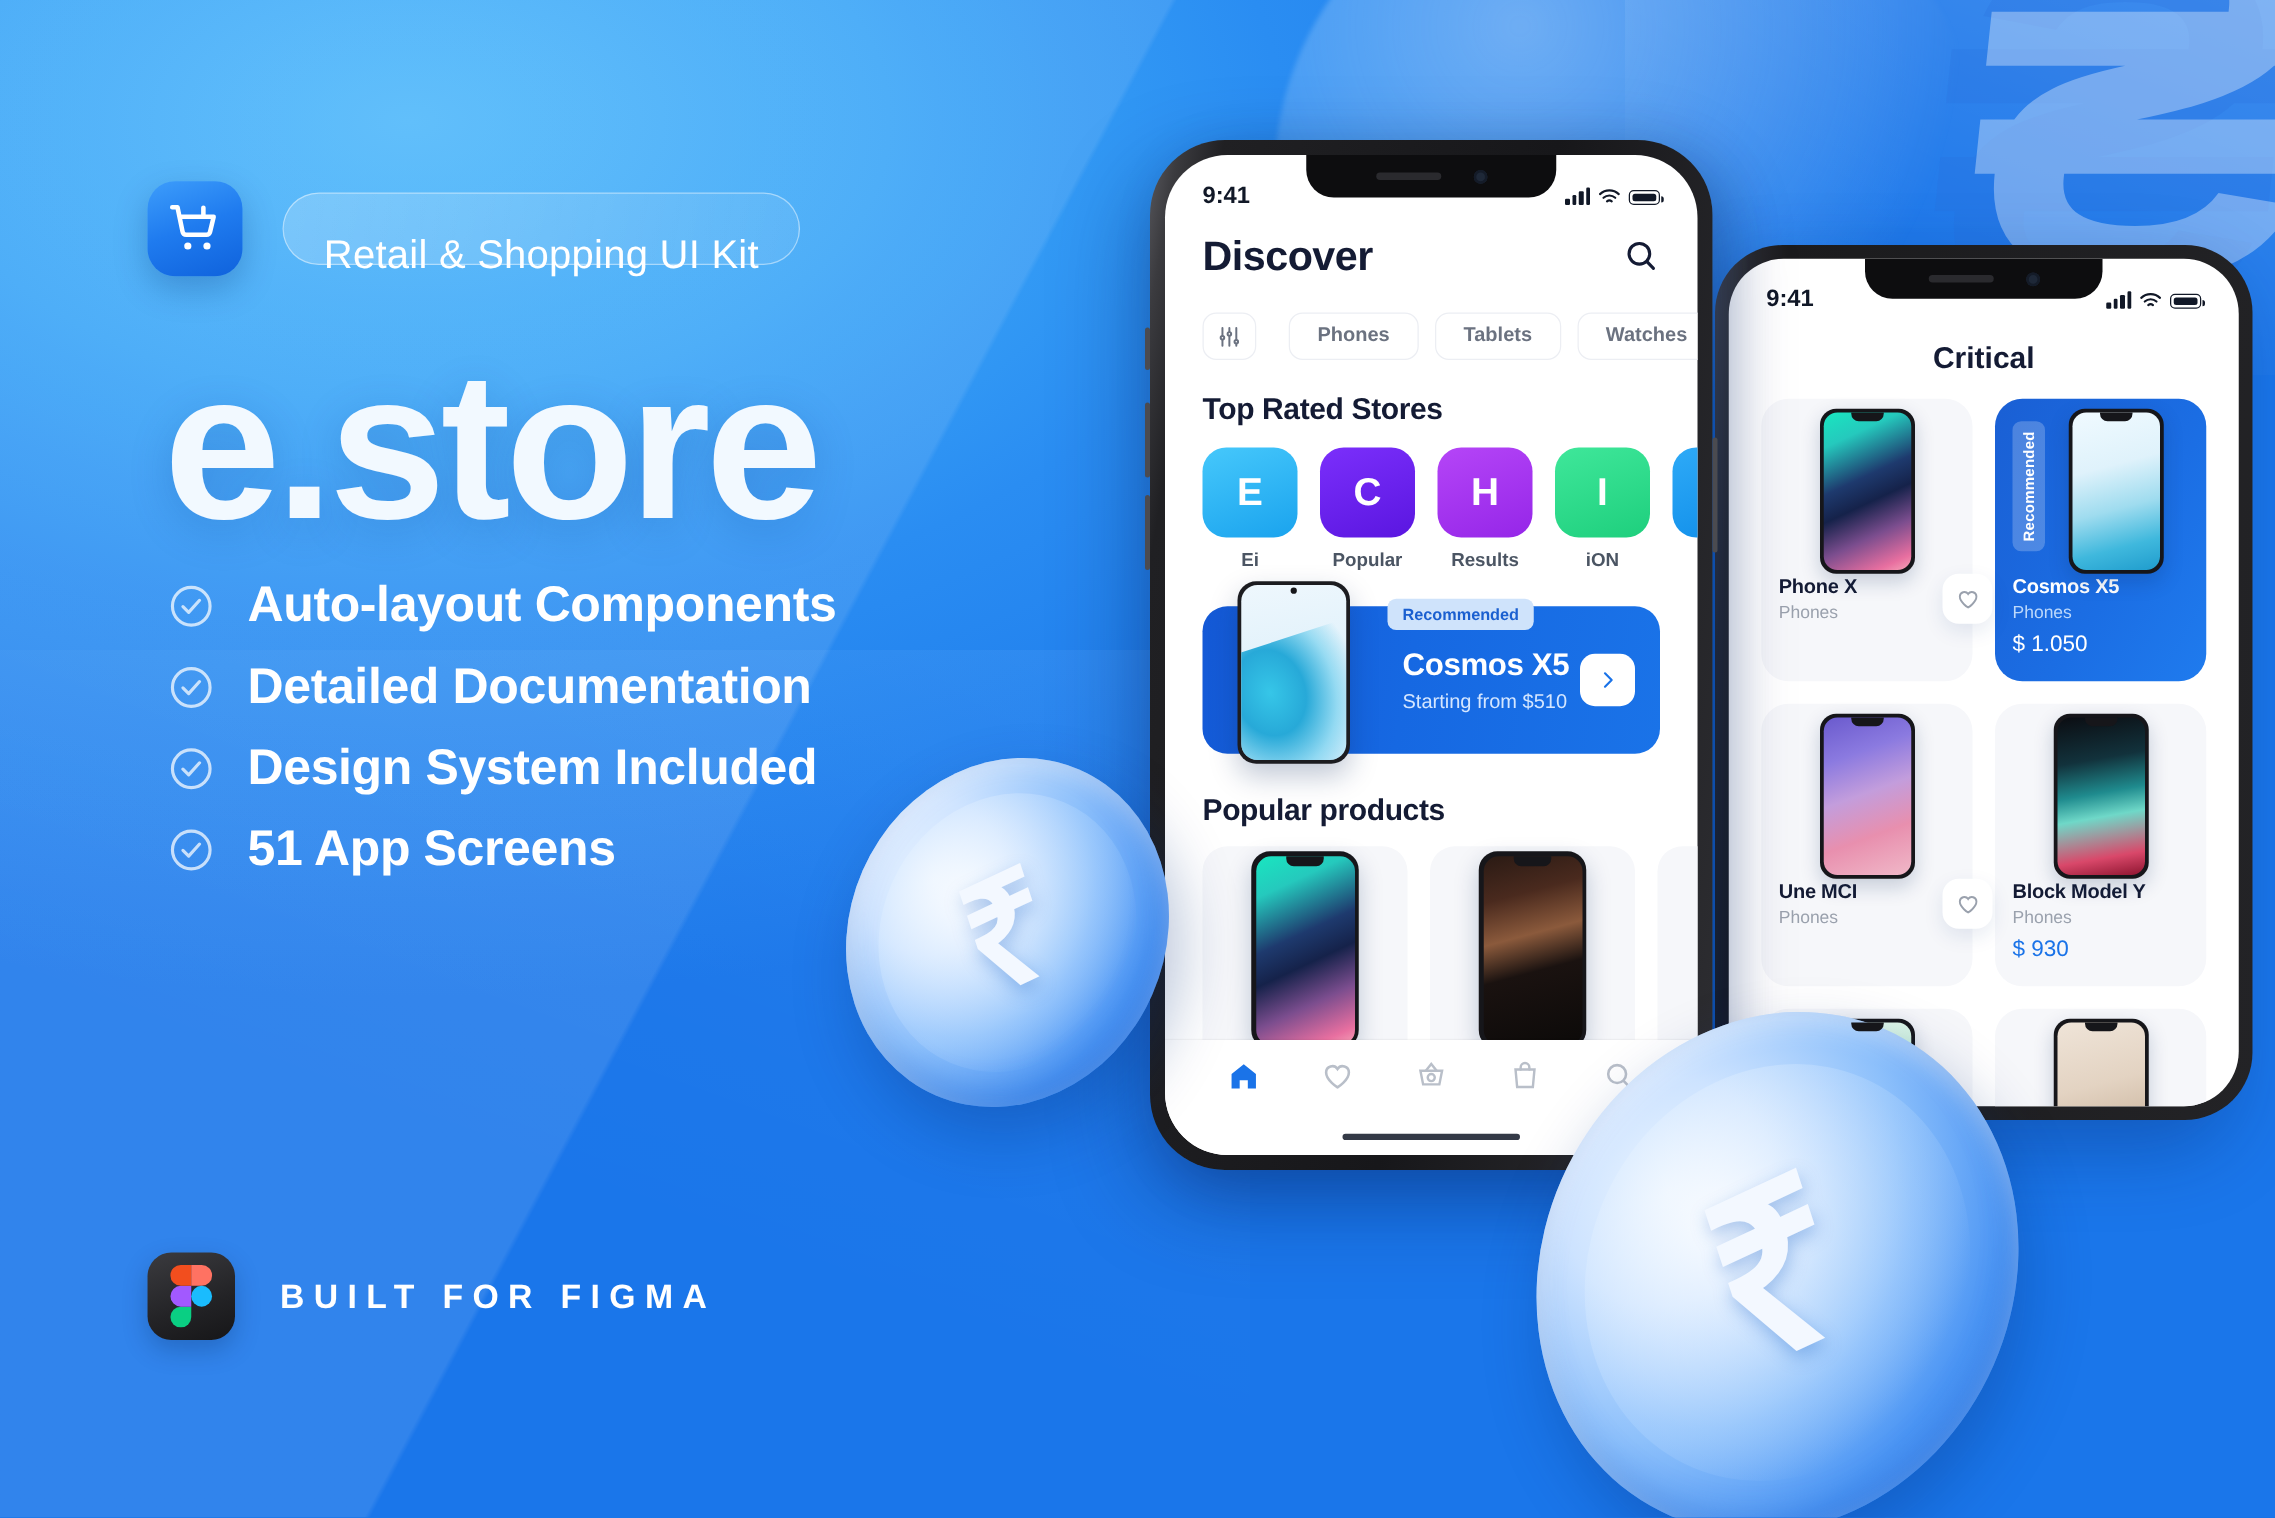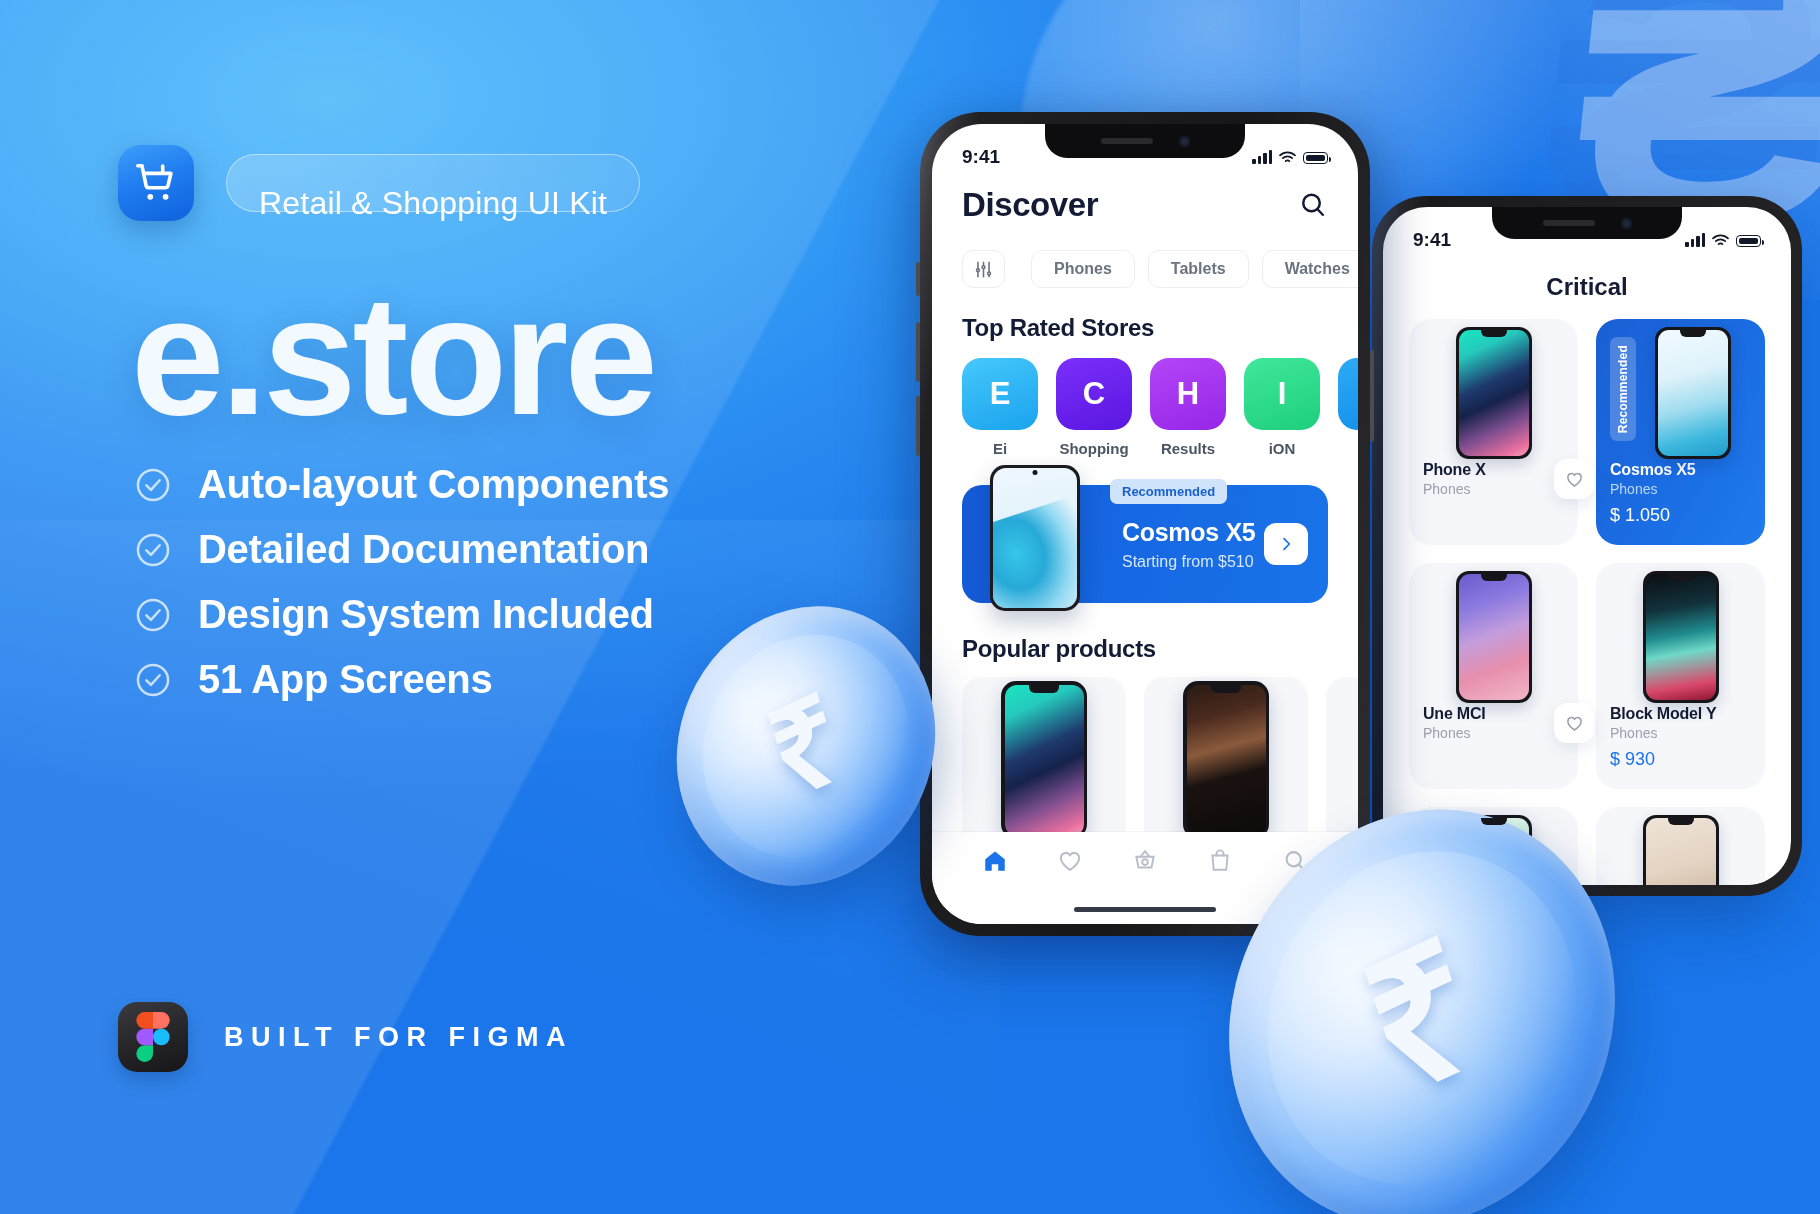--- a/index.html
+++ b/index.html
@@ -541,21 +541,21 @@
 
       <div class="sec-title" id="stores-title">Top Rated Stores</div>
 
       <div id="stores">
         <div class="store">
           <div class="store-tile" style="background:linear-gradient(160deg,#46c8fb,#1aa3ee)">E</div>
           <div class="store-name">Ei</div>
         </div>
         <div class="store">
           <div class="store-tile" style="background:linear-gradient(160deg,#7b2ffb,#5a16e0)">C</div>
-          <div class="store-name">Shopping</div>
+          <div class="store-name">Popular</div>
         </div>
         <div class="store">
           <div class="store-tile" style="background:linear-gradient(160deg,#b545f7,#9526e8)">H</div>
           <div class="store-name">Results</div>
         </div>
         <div class="store">
           <div class="store-tile" style="background:linear-gradient(160deg,#3fe79a,#1ecf7d)">I</div>
           <div class="store-name">iON</div>
         </div>
         <div class="store">

